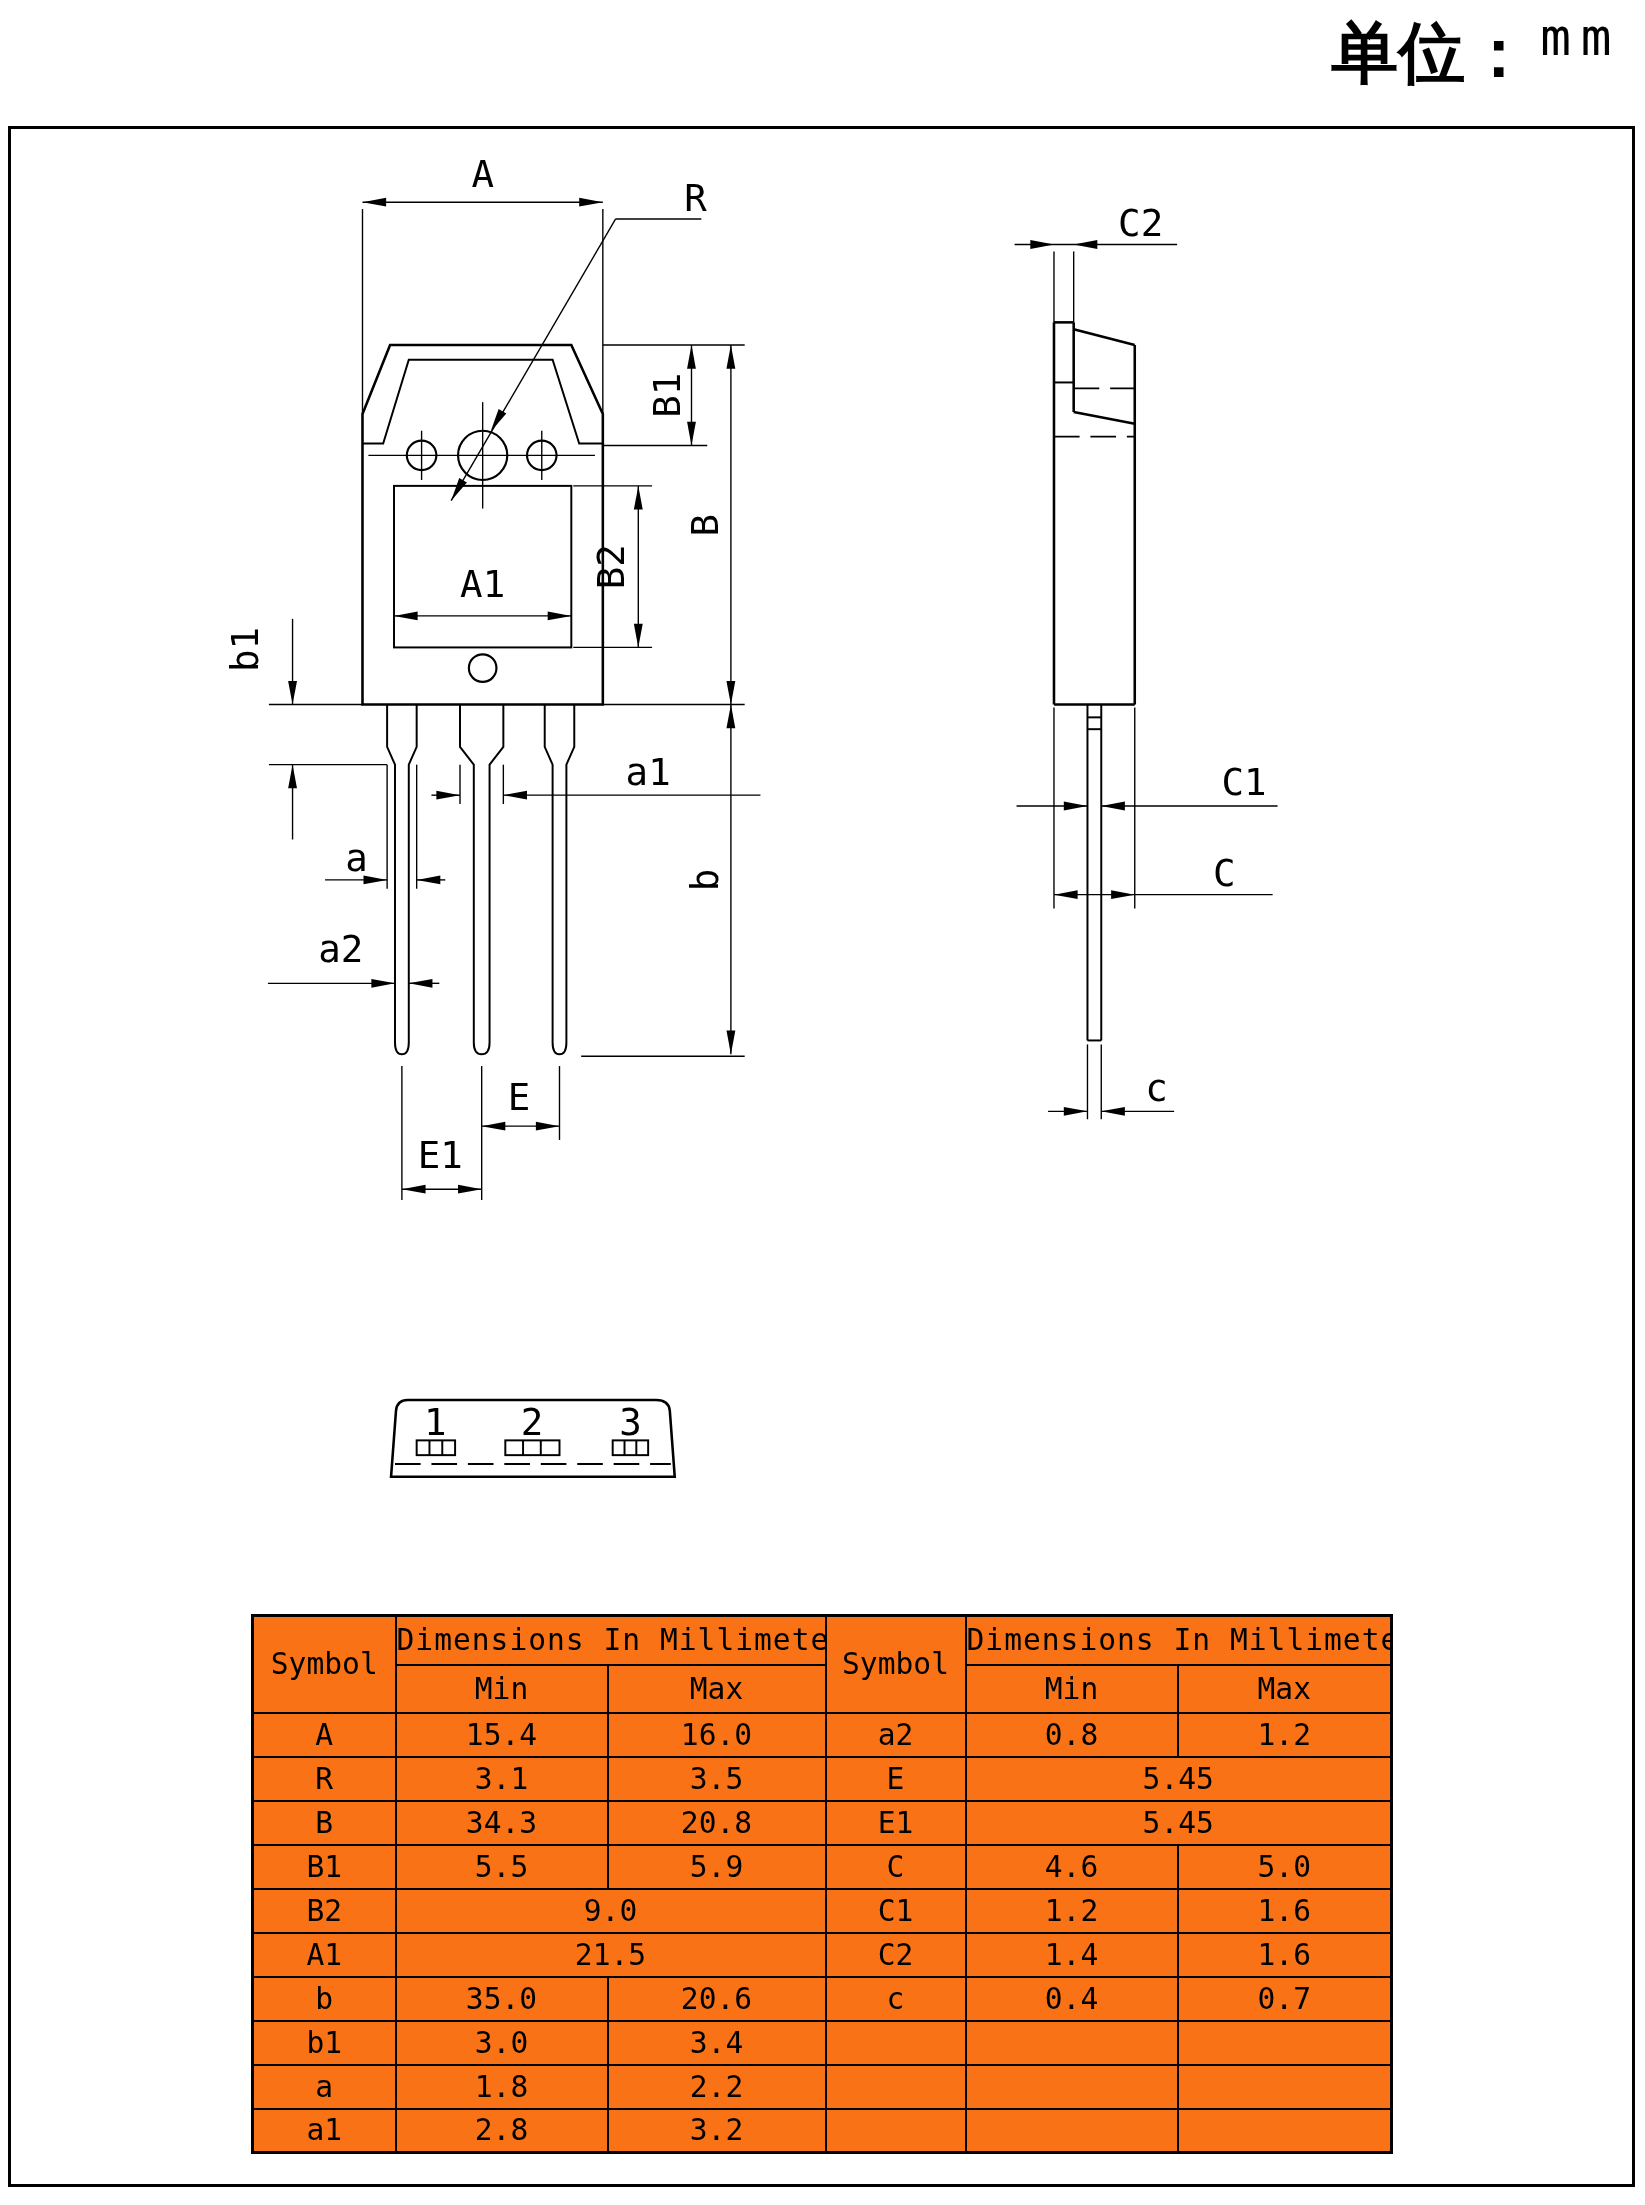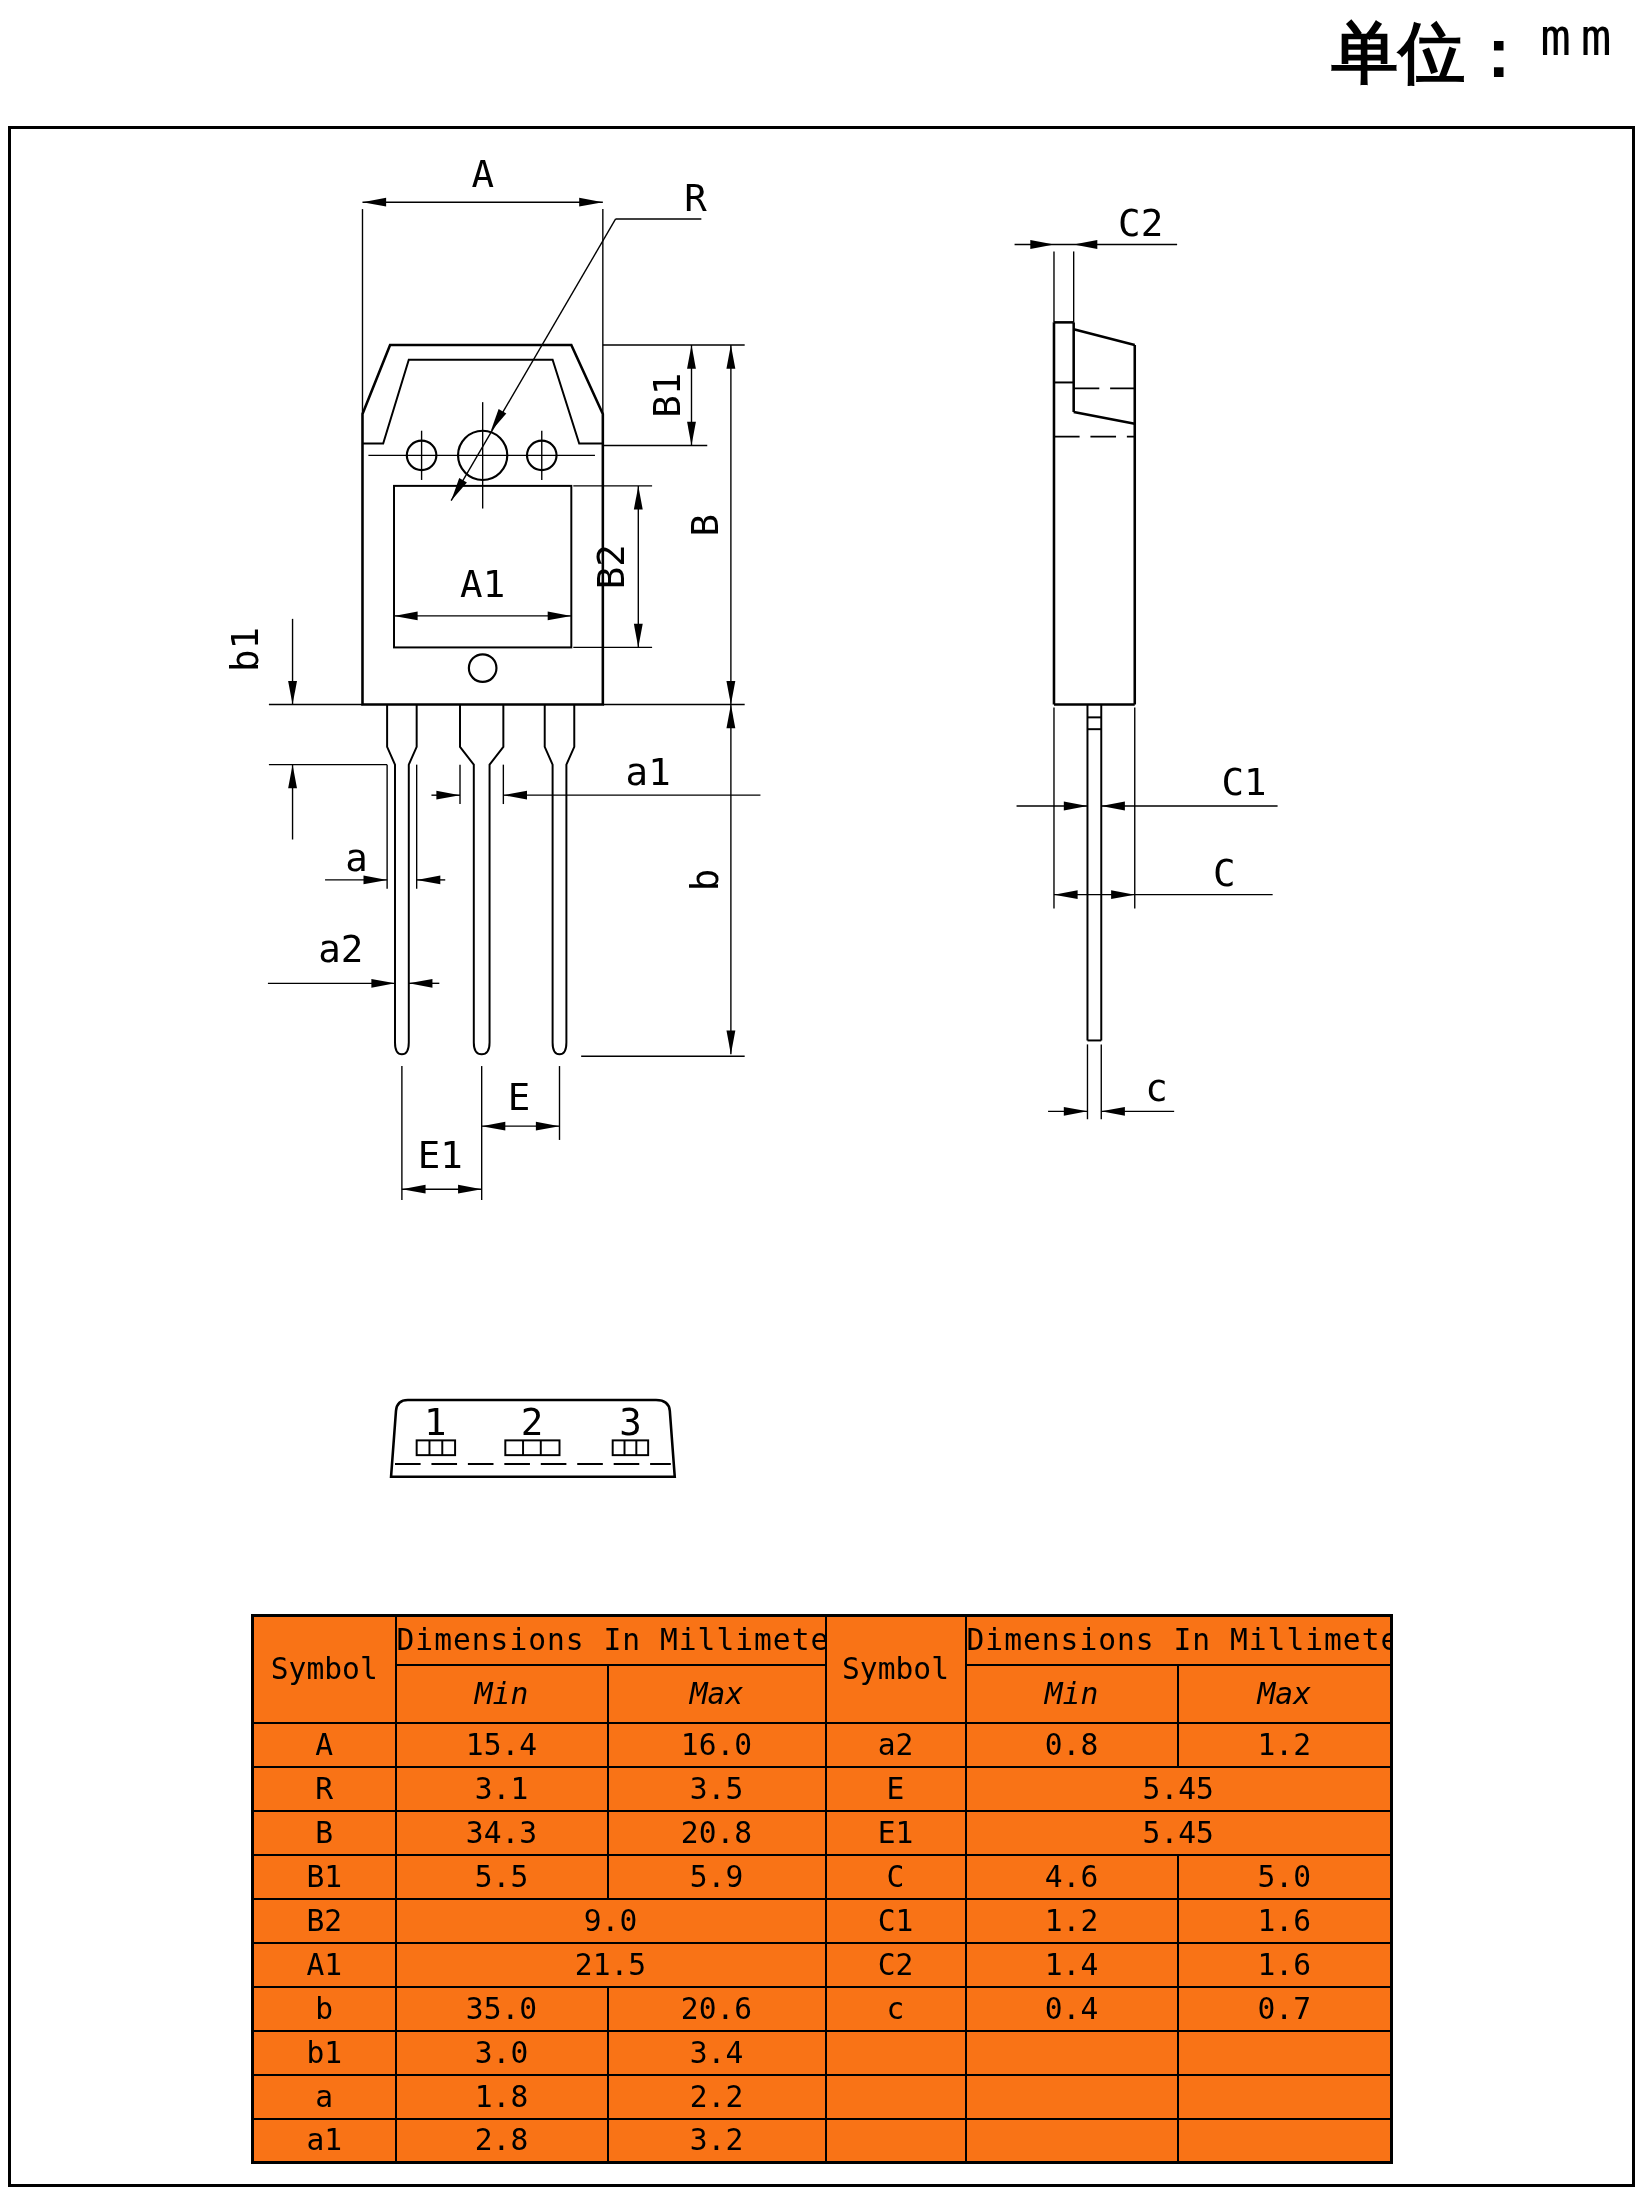--- a/index.html
+++ b/index.html
@@ -62,21 +62,21 @@
     font-size:29.6px;
     padding:0;
     overflow:hidden;white-space:nowrap;
   }
   table.dims{border:3px solid #000;}
   td.sym{font-size:31.5px;}
   td.hdr-sym{font-size:33px;}
   td.hdr-dims{font-size:25.6px;letter-spacing:1px;}
   td.hdr-mm{font-size:33px;}
   tr.h1{height:49px;}
-  tr.h2{height:58px;font-style:italic;}
+  tr.h2{height:48px;}
   tr.r{height:44px;}
 </style>
 </head>
 <body>
 
 <div class="page">
 
 
   <div class="units">
     <span class="cjk">单位：</span>

